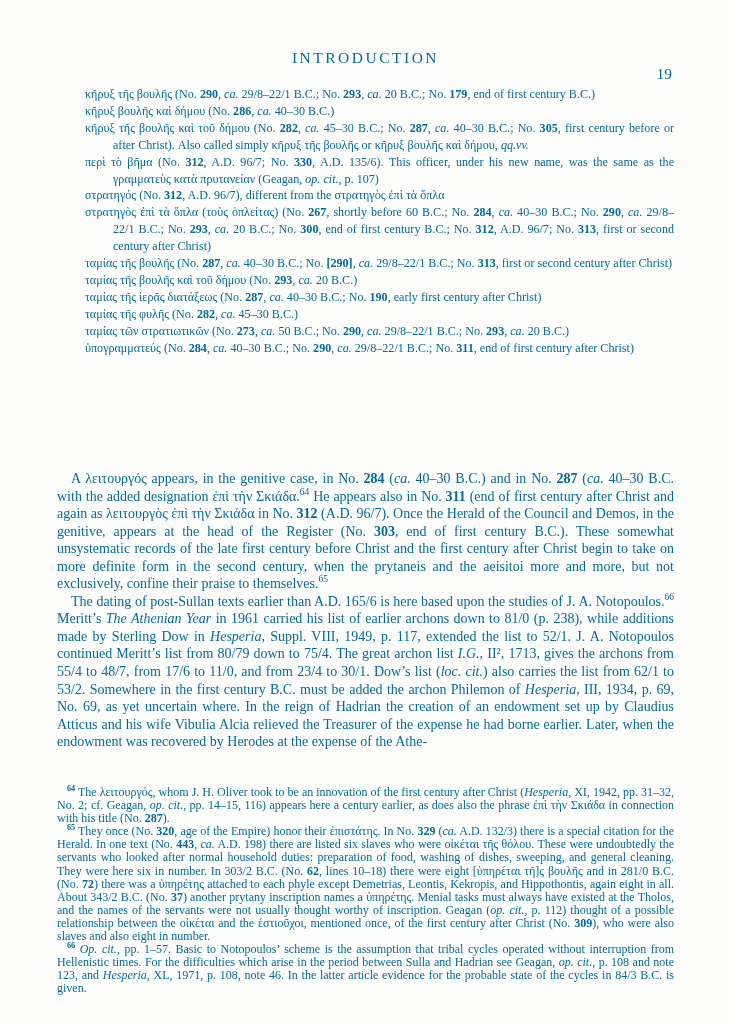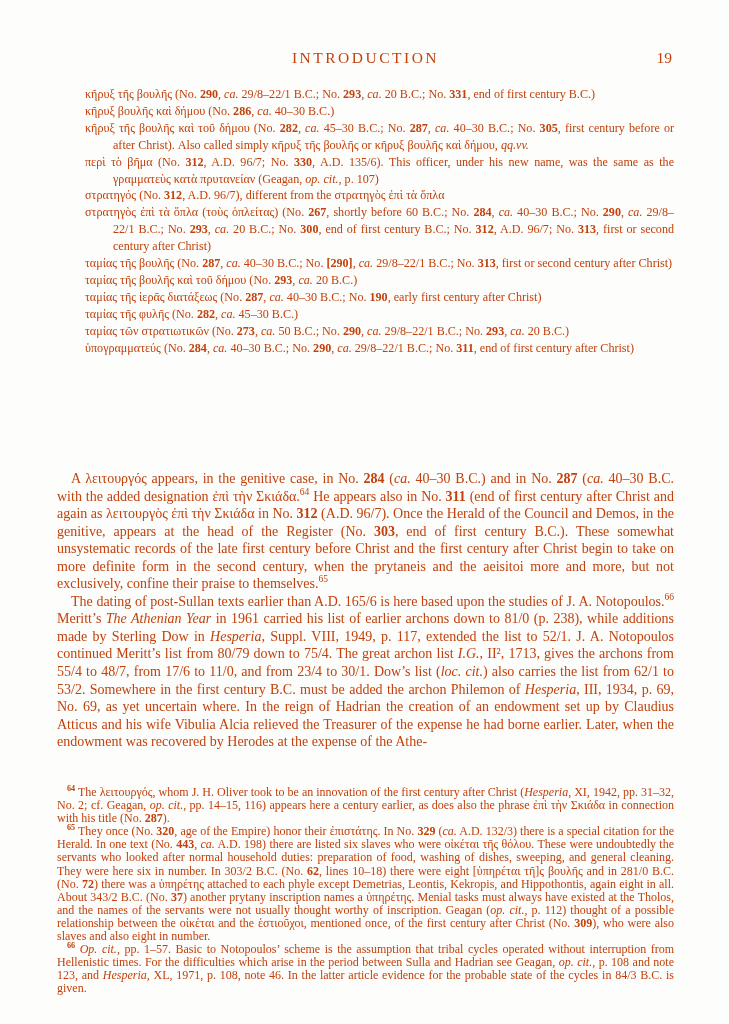--- a/index.html
+++ b/index.html
@@ -3,33 +3,33 @@
 <meta charset="utf-8">
 <style>
   * { margin: 0; padding: 0; box-sizing: border-box; }
   html, body { background: #ffffff; }
   .page {
     position: relative;
     width: 729px;
     height: 1024px;
     margin: 0 auto;
     background: #fdfdfb;
-    color: #c2410c;
+    color: #0369a1;
     font-family: "Liberation Serif", "DejaVu Serif", serif;
     overflow: hidden;
   }
   .running-head {
     position: absolute;
     top: 49px; left: 57px; right: 55px;
     text-align: center;
     font-size: 15.5px;
   }
   .running-head .title { letter-spacing: 2.5px; }
   .running-head .pagenum {
-    position: absolute; right: 2px; top: 0;
+    position: absolute; right: 2px; top: 16px;
     letter-spacing: 0;
     text-align: center;
   }
   .officials-list {
     position: absolute;
     top: 86px; left: 85px; width: 589px;
     font-size: 12.1px;
     line-height: 16.9px;
     text-align: justify;
   }
@@ -59,21 +59,21 @@
 <body>
 
 <div class="page">
 
   <div class="running-head">
     <span class="title">INTRODUCTION</span>
     <span class="pagenum">19</span>
   </div>
 
   <div class="officials-list">
-      <div class="list-entry"><span>κῆρυξ τῆς βουλῆς (No. </span><b>290</b><span>, </span><i>ca.</i><span> 29/8–22/1 B.C.;  No. </span><b>293</b><span>, </span><i>ca.</i><span> 20 B.C.; No. </span><b>331</b><span>, end of first century B.C.)</span></div>
+      <div class="list-entry"><span>κῆρυξ τῆς βουλῆς (No. </span><b>290</b><span>, </span><i>ca.</i><span> 29/8–22/1 B.C.;  No. </span><b>293</b><span>, </span><i>ca.</i><span> 20 B.C.; No. </span><b>179</b><span>, end of first century B.C.)</span></div>
       <div class="list-entry"><span>κῆρυξ βουλῆς καὶ δήμου (No. </span><b>286</b><span>, </span><i>ca.</i><span> 40–30 B.C.)</span></div>
       <div class="list-entry"><span>κῆρυξ τῆς βουλῆς καὶ τοῦ δήμου (No. </span><b>282</b><span>, </span><i>ca.</i><span> 45–30 B.C.; No. </span><b>287</b><span>, </span><i>ca.</i><span> 40–30 B.C.; No. </span><b>305</b><span>, first century before or after Christ). Also called simply κῆρυξ τῆς βουλῆς or κῆρυξ βουλῆς καὶ δήμου, </span><i>qq.vv.</i></div>
       <div class="list-entry"><span>περὶ τὸ βῆμα (No. </span><b>312</b><span>, A.D. 96/7; No. </span><b>330</b><span>, A.D. 135/6). This officer, under his new name, was the same as the γραμματεὺς κατὰ πρυτανείαν (Geagan, </span><i>op. cit.</i><span>, p. 107)</span></div>
       <div class="list-entry"><span>στρατηγός (No. </span><b>312</b><span>, A.D. 96/7), different from the στρατηγὸς ἐπὶ τὰ ὅπλα</span></div>
       <div class="list-entry"><span>στρατηγὸς ἐπὶ τὰ ὅπλα (τοὺς ὁπλείτας) (No. </span><b>267</b><span>, shortly before 60 B.C.; No. </span><b>284</b><span>, </span><i>ca.</i><span> 40–30 B.C.; No. </span><b>290</b><span>, </span><i>ca.</i><span> 29/8–22/1 B.C.; No. </span><b>293</b><span>, </span><i>ca.</i><span> 20 B.C.; No. </span><b>300</b><span>, end of first century B.C.; No. </span><b>312</b><span>, A.D. 96/7; No. </span><b>313</b><span>, first or second century after Christ)</span></div>
       <div class="list-entry"><span>ταμίας τῆς βουλῆς (No. </span><b>287</b><span>, </span><i>ca.</i><span> 40–30 B.C.;  No. </span><b>[290]</b><span>, </span><i>ca.</i><span> 29/8–22/1 B.C.; No. </span><b>313</b><span>, first or second century after Christ)</span></div>
       <div class="list-entry"><span>ταμίας τῆς βουλῆς καὶ τοῦ δήμου (No. </span><b>293</b><span>, </span><i>ca.</i><span> 20 B.C.)</span></div>
       <div class="list-entry"><span>ταμίας τῆς ἱερᾶς διατάξεως (No. </span><b>287</b><span>, </span><i>ca.</i><span> 40–30 B.C.; No. </span><b>190</b><span>, early first century after Christ)</span></div>
       <div class="list-entry"><span>ταμίας τῆς φυλῆς (No. </span><b>282</b><span>, </span><i>ca.</i><span> 45–30 B.C.)</span></div>
       <div class="list-entry"><span>ταμίας τῶν στρατιωτικῶν (No. </span><b>273</b><span>, </span><i>ca.</i><span> 50 B.C.;  No. </span><b>290</b><span>, </span><i>ca.</i><span> 29/8–22/1 B.C.; No. </span><b>293</b><span>, </span><i>ca.</i><span> 20 B.C.)</span></div>

